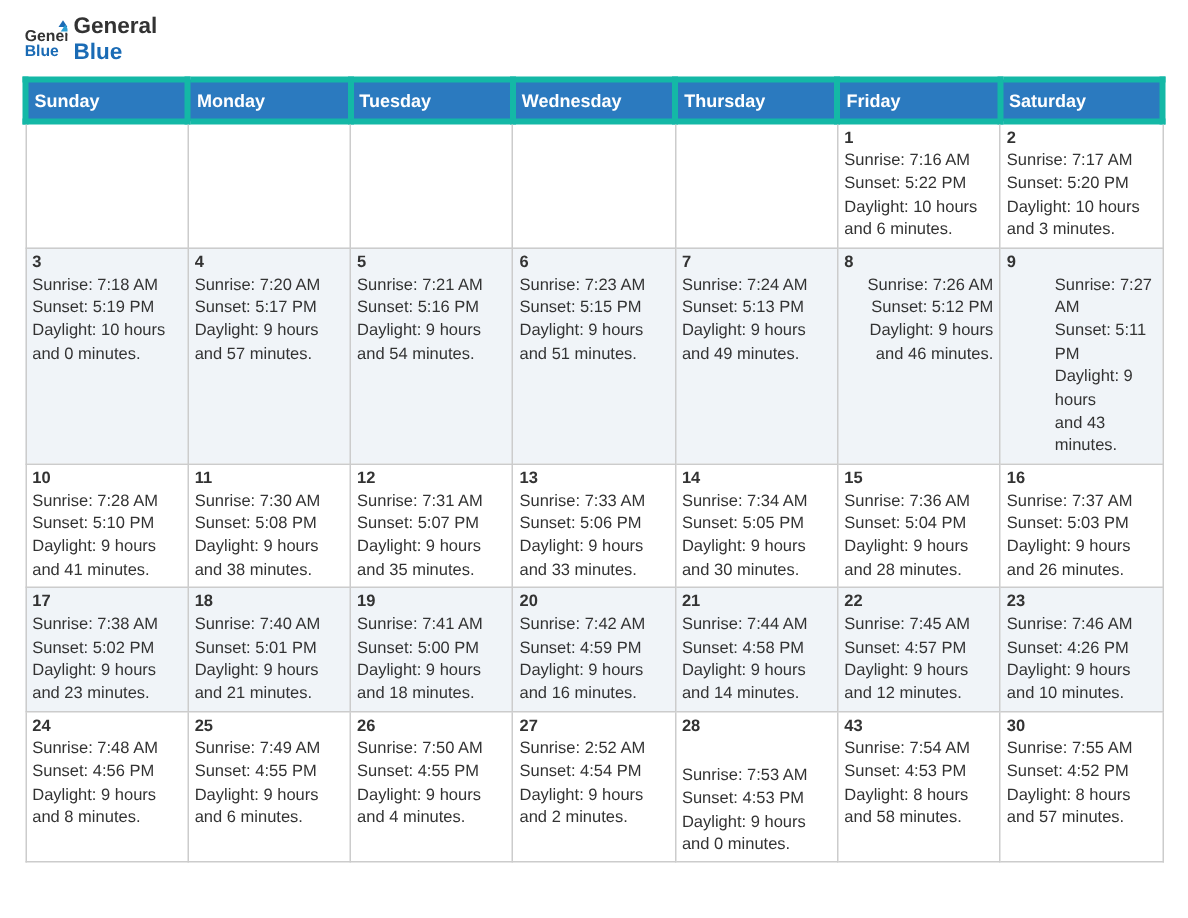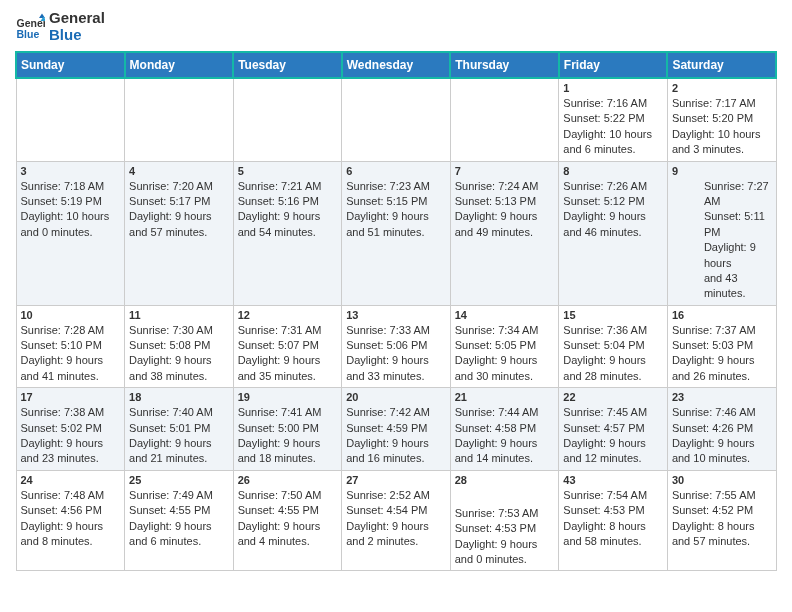--- a/index.html
+++ b/index.html
@@ -45,21 +45,21 @@
       width: 100%;
       border-collapse: collapse;
       table-layout: fixed;
     }
     thead th {
       background-color: #2b7abf;
       color: #fff;
       font-size: 12px;
       padding: 5px 4px;
       text-align: left;
-      border: 2px solid #14b8a6;
+      border: 4px solid #14b8a6;
     }
     tbody td {
       border: 1px solid #ccc;
       vertical-align: top;
       padding: 3px 4px;
       font-size: 10px;
       color: #333;
       height: 78px;
     }
     tbody tr:nth-child(even) td {
@@ -170,21 +170,21 @@
           </td>
           <td>
             <div class="day-num">7</div>
             <div class="day-info" style="white-space: pre-line;">Sunrise: 7:24 AM
 Sunset: 5:13 PM
 Daylight: 9 hours
 and 49 minutes.</div>
           </td>
           <td>
             <div class="day-num">8</div>
-            <div class="day-info" style="white-space: pre-line;">Sunrise: 7:26 AM
+            <div class="day-info" style="white-space: pre-line; text-align: right;">Sunrise: 7:26 AM
 Sunset: 5:12 PM
 Daylight: 9 hours
 and 46 minutes.</div>
           </td>
           <td>
             <div class="day-num">9</div>
             <div class="day-info" style="white-space: pre-line; margin-left: 32px;">Sunrise: 7:27 AM
 Sunset: 5:11 PM
 Daylight: 9 hours
 and 43 minutes.</div>

